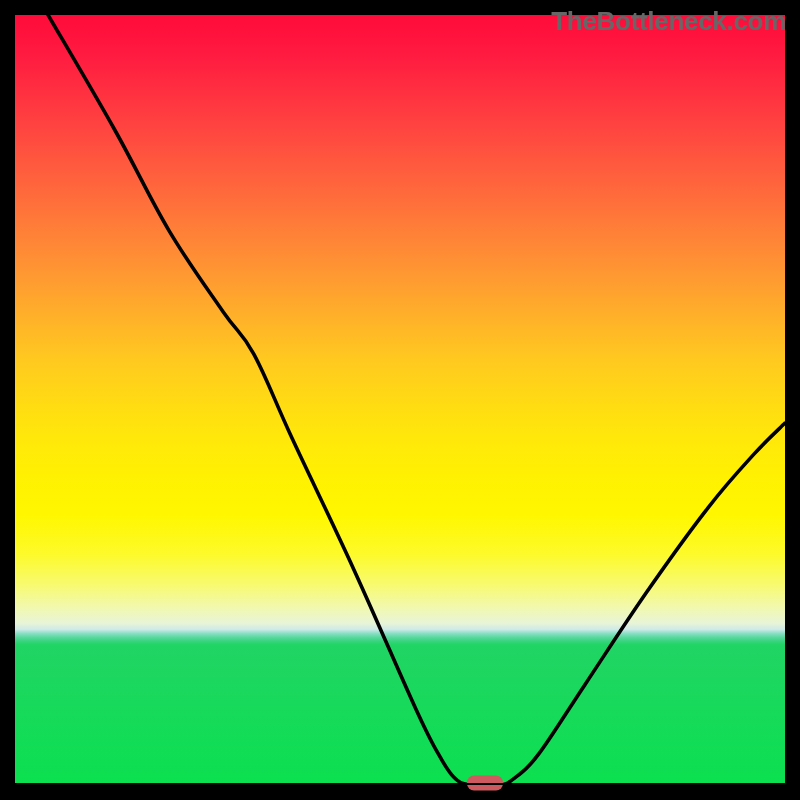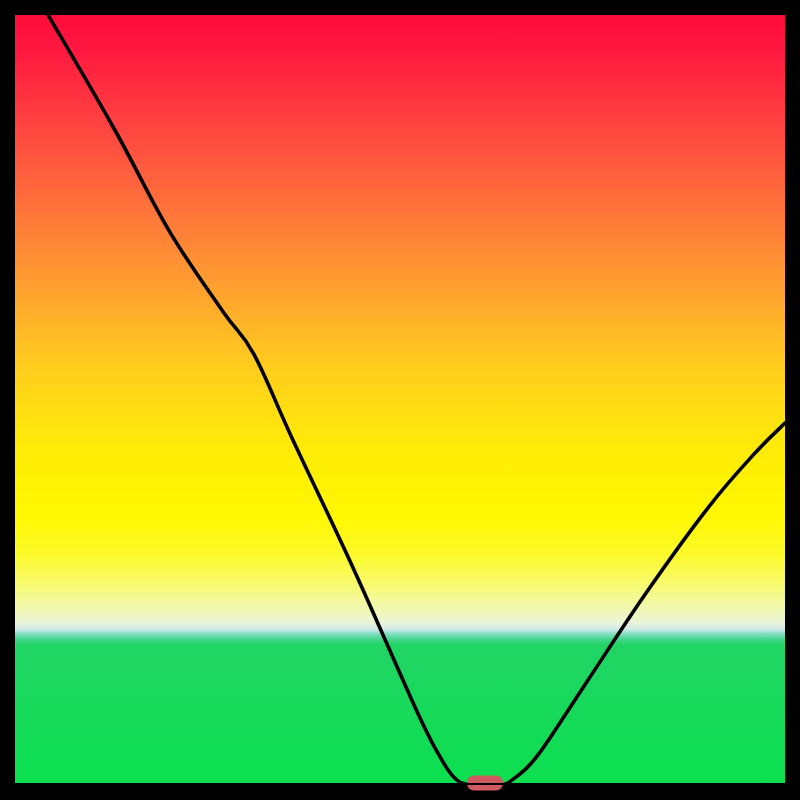--- a/index.html
+++ b/index.html
@@ -81,20 +81,21 @@
     bottom: 0px;
     width: 770px;
     height: 2px;
     background: #000000;
   }
 </style>
 </head>
 <body>
 
 <div class="chart-container">
+  <div class="watermark">TheBottleneck.com</div>
   <div class="plot-area">
     <svg class="curve" viewBox="0 0 770 770" preserveAspectRatio="none">
       <path id="curve-path" d="M 33.11 0.00 C 45.17 20.79, 78.34 76.69, 100.10 115.50 C 121.86 154.31, 134.60 183.03, 154.00 215.60 C 173.40 248.17, 192.65 274.27, 207.90 296.45 C 223.15 318.63, 226.23 315.93, 238.70 338.80 C 251.17 361.67, 259.18 384.69, 277.20 423.50 C 295.22 462.31, 316.62 505.89, 338.80 554.40 C 360.98 602.91, 385.15 659.74, 400.40 693.00 C 415.65 726.26, 416.57 726.73, 423.50 739.20 C 430.43 751.67, 433.36 756.76, 438.90 762.30 C 444.44 767.84, 445.98 768.61, 454.30 770.00 C 462.62 771.39, 476.78 771.39, 485.10 770.00 C 493.42 768.61, 493.57 767.84, 500.50 762.30 C 507.43 756.76, 511.13 755.83, 523.60 739.20 C 536.07 722.57, 550.40 699.01, 569.80 669.90 C 589.20 640.79, 609.22 609.38, 631.40 577.50 C 653.58 545.62, 673.60 517.75, 693.00 492.80 C 712.40 467.85, 725.34 454.15, 739.20 438.90 C 753.06 423.65, 764.46 413.64, 770.00 408.10 " fill="none" stroke="#000000" stroke-width="3.6" stroke-linecap="round" stroke-linejoin="round"></path>
     </svg>
     <div class="marker" id="min-marker" style="left: 469.7px; top: 768px;"></div>
     <div class="baseline"></div>
   </div>
 </div>
 
 </body></html>

